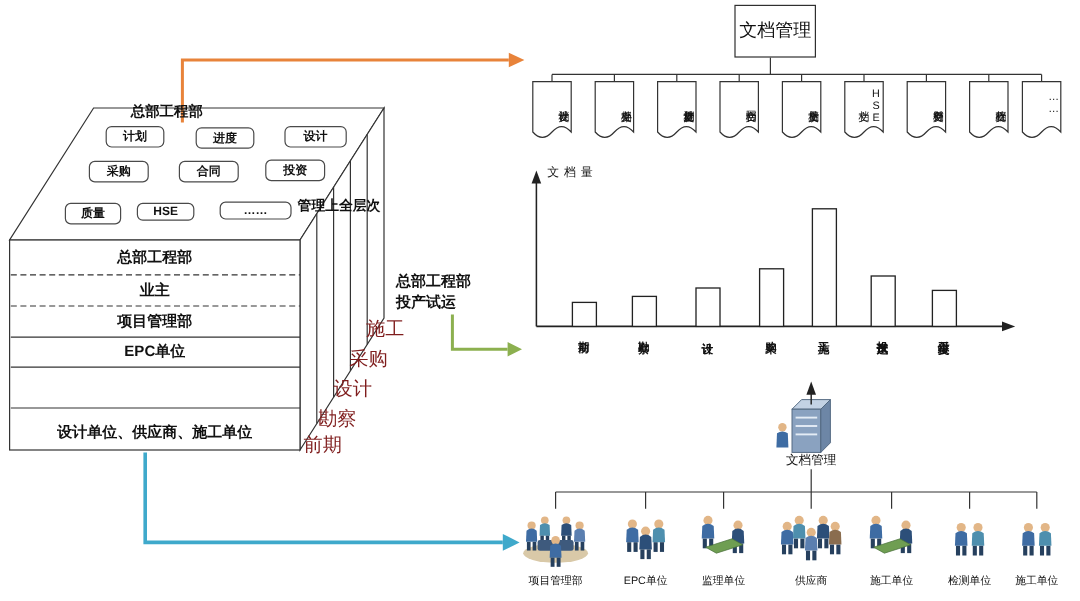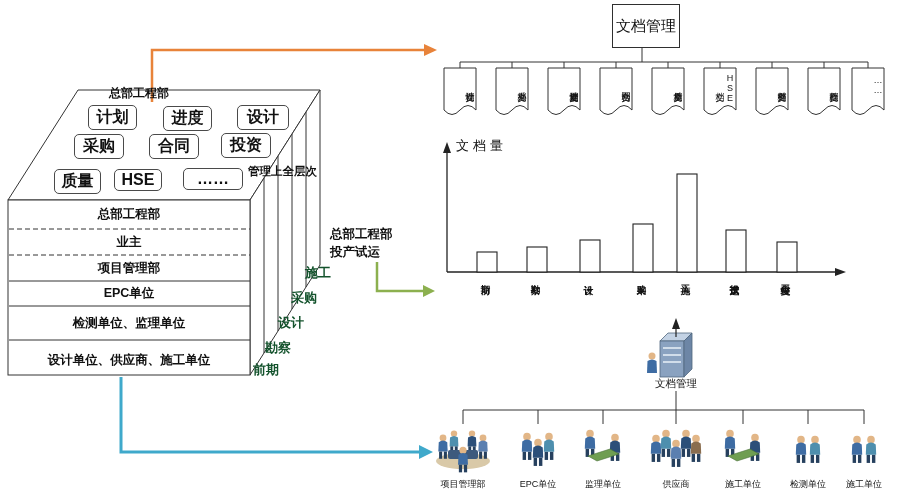--- a/index.html
+++ b/index.html
@@ -1,23 +1,23 @@
 <!DOCTYPE html>
 <html><head>
 <meta charset="utf-8">
 <style>
   html,body{margin:0;padding:0;background:#fff}
   body{font-family:"Liberation Sans","DejaVu Sans",sans-serif}
   .stage{position:relative;width:900px;height:501px;background:#fff;overflow:hidden;color:#111}
   .stage>svg{position:absolute;left:0;top:0}
   .t{position:absolute;white-space:nowrap;color:#111}
   .b{font-weight:bold}
-  .tag{position:absolute;border:1px solid #4a4a4a;border-radius:5px;background:#fff;font-size:16px;font-weight:bold;text-align:center;padding:1px 0;color:#111}
+  .tag{position:absolute;border:1px solid #4a4a4a;border-radius:5px;background:#fff;font-size:10px;font-weight:bold;text-align:center;padding:1px 0;color:#111}
   .row{position:absolute;left:9px;width:240px;display:flex;align-items:center;justify-content:center;font-weight:bold;font-size:12.5px;text-align:center;color:#111}
-  .side{position:absolute;font-size:13px;font-weight:bold;color:#14532d;white-space:nowrap}
+  .side{position:absolute;font-size:16px;font-weight:normal;color:#7f1d1d;white-space:nowrap}
   .rootbox{position:absolute;left:612px;top:4px;width:60px;height:42px;padding:0 3px;border:1.5px solid #2f2f2f;display:flex;align-items:center;justify-content:center;text-align:center;font-size:15px;line-height:1.25;background:#fff;color:#111}
   .doctext{position:absolute;writing-mode:vertical-rl;text-orientation:upright;font-size:9px;line-height:10px;color:#111;text-align:center}
   .xlab{position:absolute;writing-mode:vertical-rl;text-orientation:upright;font-size:9.5px;font-weight:bold;line-height:1.1;color:#111}
   .orglab{position:absolute;font-size:9px;text-align:center;color:#111}
 </style>
 </head>
 <body>
 
 <div class="stage">
   <svg id="scene" width="900" height="501" viewBox="0 0 900 501">
@@ -249,37 +249,36 @@
       </g>
   </svg>
 
   <div class="t b" style="left:109px;top:85px;font-size:12px">总部工程部</div>
   <div class="t b" style="left:248px;top:164px;font-size:11.5px">管理上全层次</div>
   <div class="t b" style="left:330px;top:226px;font-size:12.5px">总部工程部</div>
   <div class="t b" style="left:330px;top:244px;font-size:12.5px">投产试运</div>
 
   <div class="rootbox">文档管理</div>
 
-  <div class="t" style="left:456px;top:137px;font-size:13px;letter-spacing:4px">文档量</div>
+  <div class="t" style="left:456px;top:137px;font-size:10px;letter-spacing:4px">文档量</div>
 
   <div class="t" style="left:655px;top:377px;font-size:10.5px">文档管理</div>
 <div class="tag" style="left:88px;top:105px;width:47px">计划</div>
     <div class="tag" style="left:163px;top:106px;width:47px">进度</div>
     <div class="tag" style="left:237px;top:105px;width:50px">设计</div>
     <div class="tag" style="left:74px;top:134px;width:48px">采购</div>
     <div class="tag" style="left:149px;top:134px;width:48px">合同</div>
     <div class="tag" style="left:221px;top:133px;width:48px">投资</div>
     <div class="tag" style="left:54px;top:169px;width:45px">质量</div>
     <div class="tag" style="left:114px;top:169px;width:46px">HSE</div>
     <div class="tag" style="left:183px;top:168px;width:58px">……</div>
     <div class="row" style="top:200px;height:29px">总部工程部</div>
     <div class="row" style="top:229px;height:26px">业主</div>
     <div class="row" style="top:255px;height:26px">项目管理部</div>
     <div class="row" style="top:281px;height:25px">EPC单位</div>
-    <div class="row" style="top:306px;height:34px">检测单位、监理单位</div>
     <div class="row" style="top:340px;height:40px">设计单位、供应商、施工单位</div>
     <div class="side" style="left:305px;top:264px">施工</div>
     <div class="side" style="left:291px;top:289px">采购</div>
     <div class="side" style="left:278px;top:314px">设计</div>
     <div class="side" style="left:265px;top:339px">勘察</div>
     <div class="side" style="left:253px;top:361px">前期</div>
     <div class="doctext" style="left:445px;top:73px;width:30px;height:24px">设计文档</div>
     <div class="doctext" style="left:497px;top:73px;width:30px;height:24px">采办文档</div>
     <div class="doctext" style="left:549px;top:73px;width:30px;height:24px">计划进度文档</div>
     <div class="doctext" style="left:601px;top:73px;width:30px;height:24px">合同文档</div>

